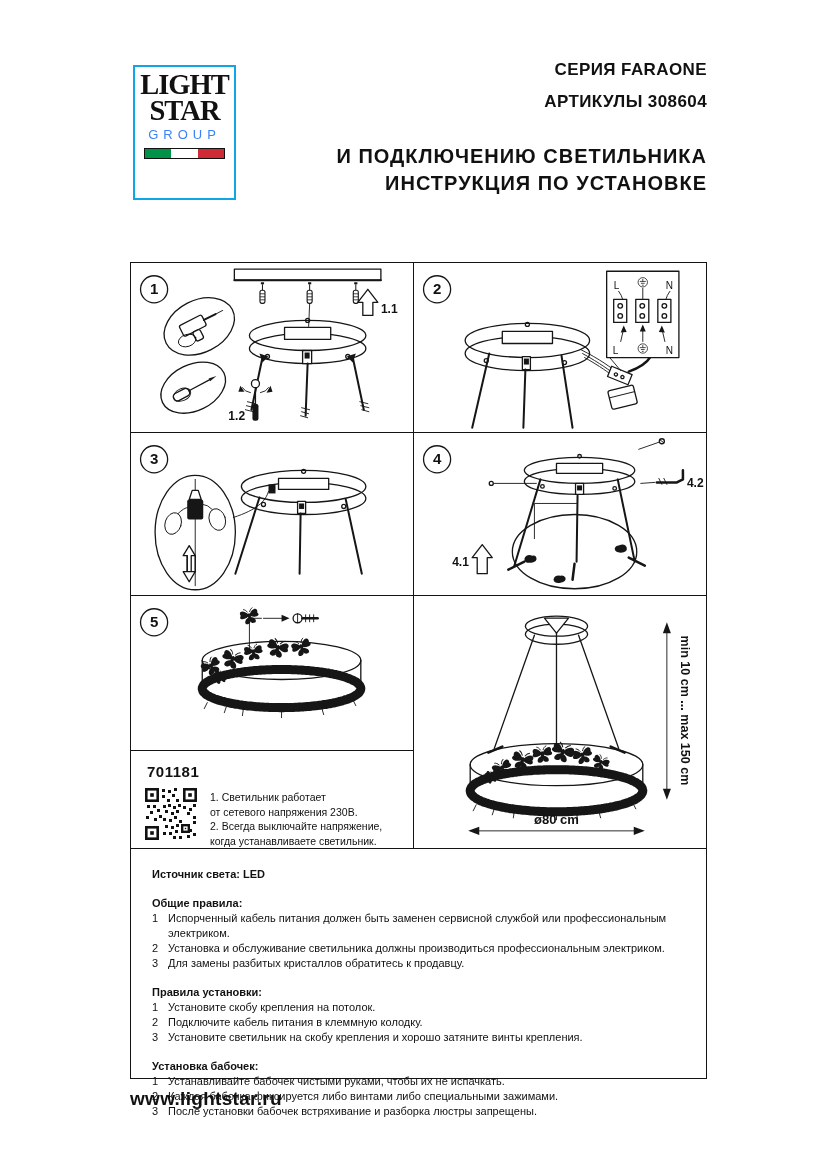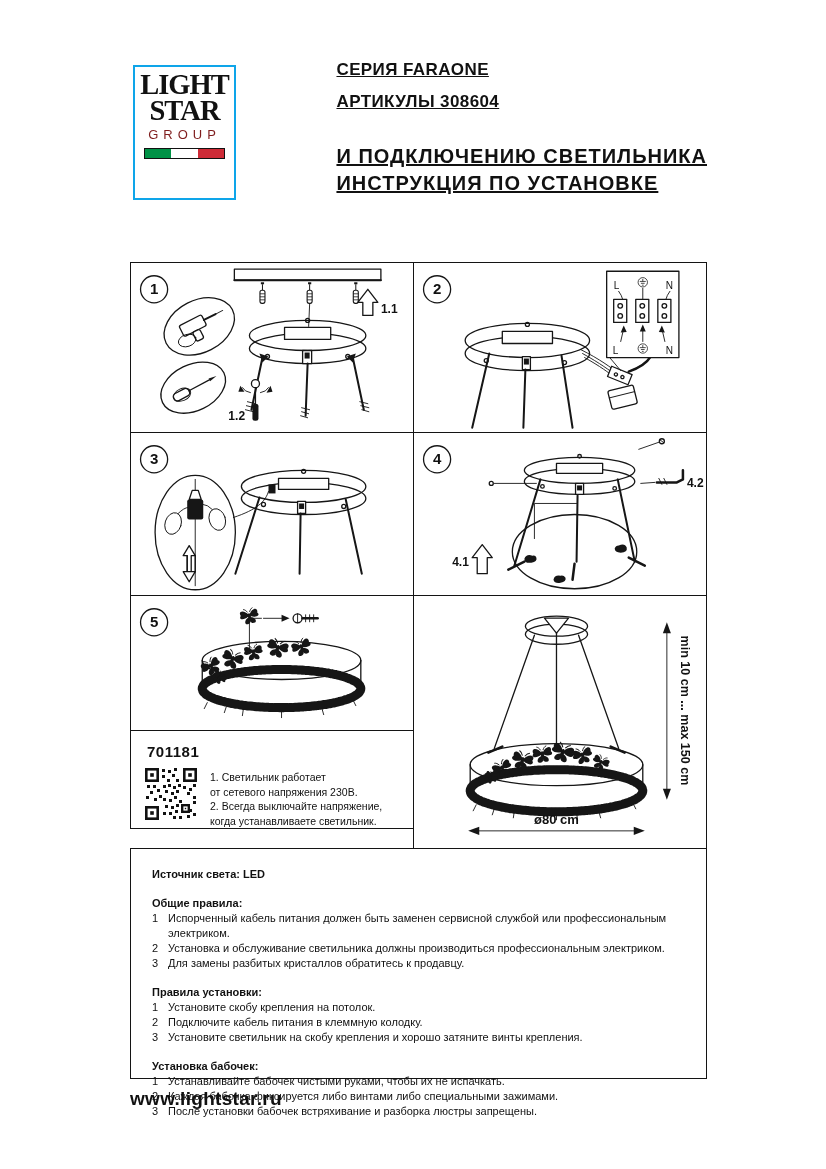--- a/index.html
+++ b/index.html
@@ -4,24 +4,24 @@
 <style>
   html,body{margin:0;padding:0;background:#ffffff;}
   .page{position:relative;width:826px;height:1169px;background:#fff;
         font-family:"Liberation Sans",sans-serif;color:#111;overflow:hidden;}
 
   
   .logo{position:absolute;left:133px;top:65px;width:103px;height:135px;
         border:2px solid #0ea5e9;box-sizing:border-box;text-align:center;padding-top:4px;}
   .logo .big{font-family:"Liberation Serif",serif;font-weight:bold;font-size:30px;
              line-height:.88;letter-spacing:-1px;transform:scaleX(.95);}
-  .logo .group{font-size:13px;letter-spacing:5px;margin-top:3px;color:#7f1d1d;}
+  .logo .group{font-size:13px;letter-spacing:5px;margin-top:3px;color:#3b82f6;}
   .flag{display:flex;height:9px;border:1px solid #111;margin:6px 9px 0 9px;}
   .flag span{flex:1;}
-  .hdr-right{position:absolute;right:119px;top:60px;text-align:left;text-decoration:underline;}
+  .hdr-right{position:absolute;right:119px;top:60px;text-align:right;}
   .series{font-size:17px;font-weight:bold;letter-spacing:.4px;}
   .articles{font-size:17px;font-weight:bold;margin-top:12px;letter-spacing:.4px;}
   .instr{font-size:20px;font-weight:bold;letter-spacing:1px;margin-top:31px;line-height:27px;}
 
   
   .cell{position:absolute;border:1.5px solid #141414;background:#fff;box-sizing:border-box;}
   .cell svg{display:block;}
 
   
   .diag path,.diag line,.diag ellipse,.diag circle,.diag rect,.diag polyline,.diag polygon
@@ -367,21 +367,21 @@
         <use href="#bf" transform="translate(80 70) rotate(-30) scale(1.1)"></use>
         <use href="#bf" transform="translate(101 63) rotate(20) scale(1.2)"></use>
         <use href="#bf" transform="translate(122 56) rotate(-8) scale(1.05)"></use>
         <use href="#bf" transform="translate(146 52) rotate(16) scale(1.2)"></use>
         <use href="#bf" transform="translate(170 51) rotate(-22) scale(1.1)"></use>
         <use href="#bf" transform="translate(88 81) rotate(38) scale(.8)"></use>
       </g>
     </svg>
   </div>
 
-  <div class="cell prod" style="left:130px;top:730px;width:284px;height:99px">
+  <div class="cell prod" style="left:130px;top:750px;width:284px;height:99px">
     <h3>701181</h3>
     <div class="row">
       <svg width="52" height="52" viewBox="0 0 52 52">
         <rect x="0" y="0" width="52" height="52" fill="#fff"></rect>
         <g fill="#111">
           <rect x="0" y="0" width="14" height="14"></rect>
             <rect x="38" y="0" width="14" height="14"></rect>
             <rect x="0" y="38" width="14" height="14"></rect>
         </g>
         <g fill="#fff">

